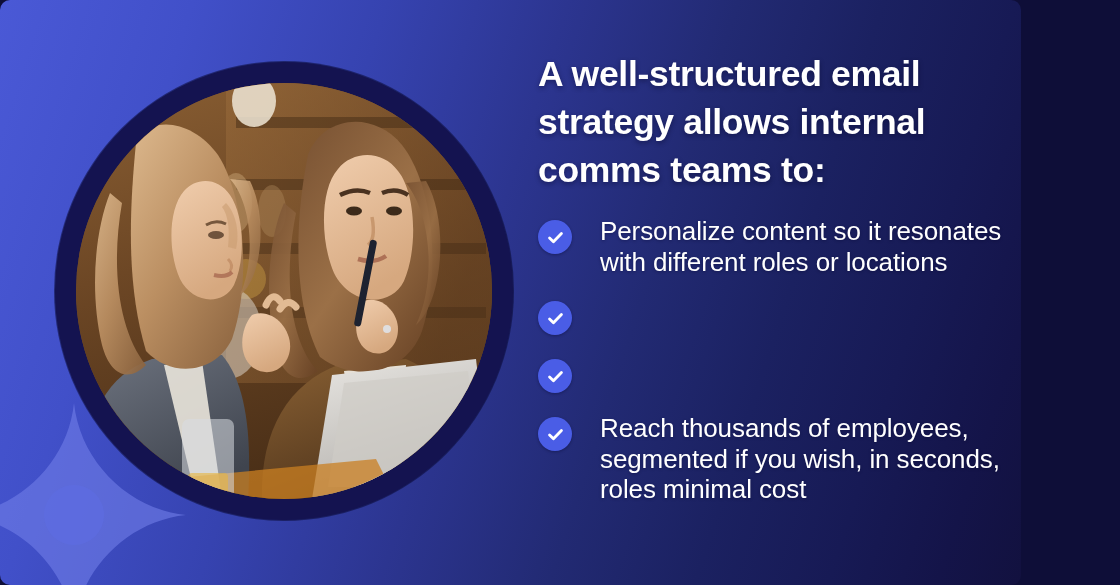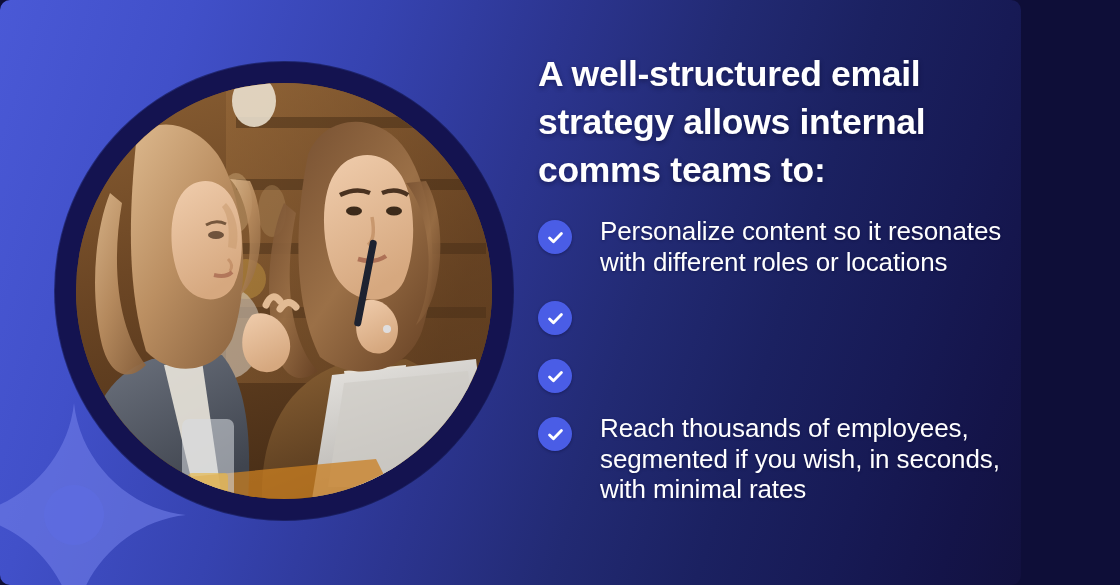--- a/index.html
+++ b/index.html
@@ -271,18 +271,18 @@
       </li>
 
       <li class="bullet">
         <span class="check-circle">
           <svg viewBox="0 0 24 24" xmlns="http://www.w3.org/2000/svg" aria-hidden="true">
             <path d="M4.5 12.6 L9.4 17.4 L19.5 6.9" fill="none" stroke="#ffffff" stroke-width="3.6" stroke-linecap="round" stroke-linejoin="round"></path>
           </svg>
         </span>
         <span class="bullet-text">Reach thousands of employees,
 segmented if you wish, in seconds,
-with minimal rates</span>
+roles minimal cost</span>
       </li>
 
     </ul>
   </div>
 </div>
 
 </body></html>

